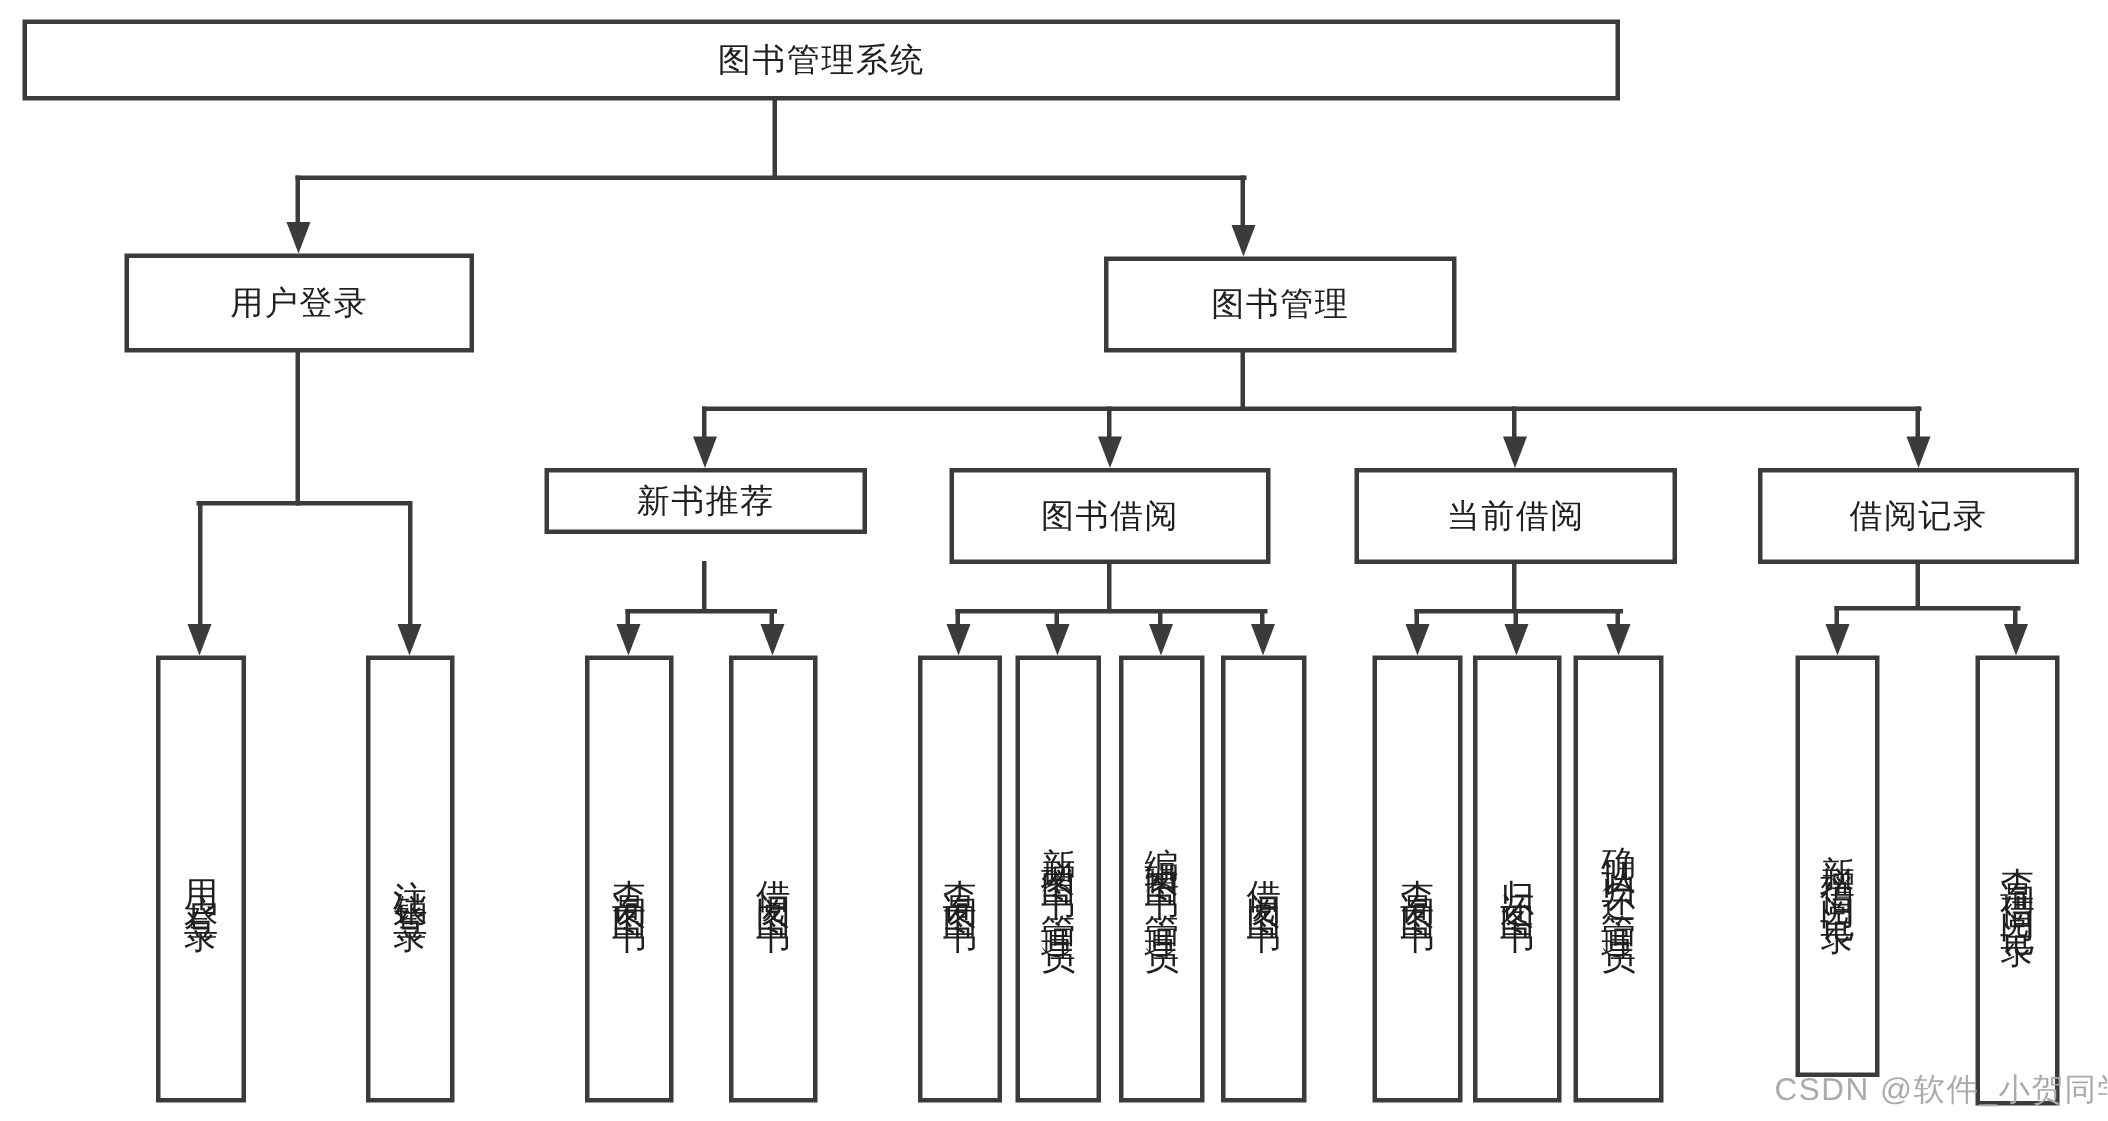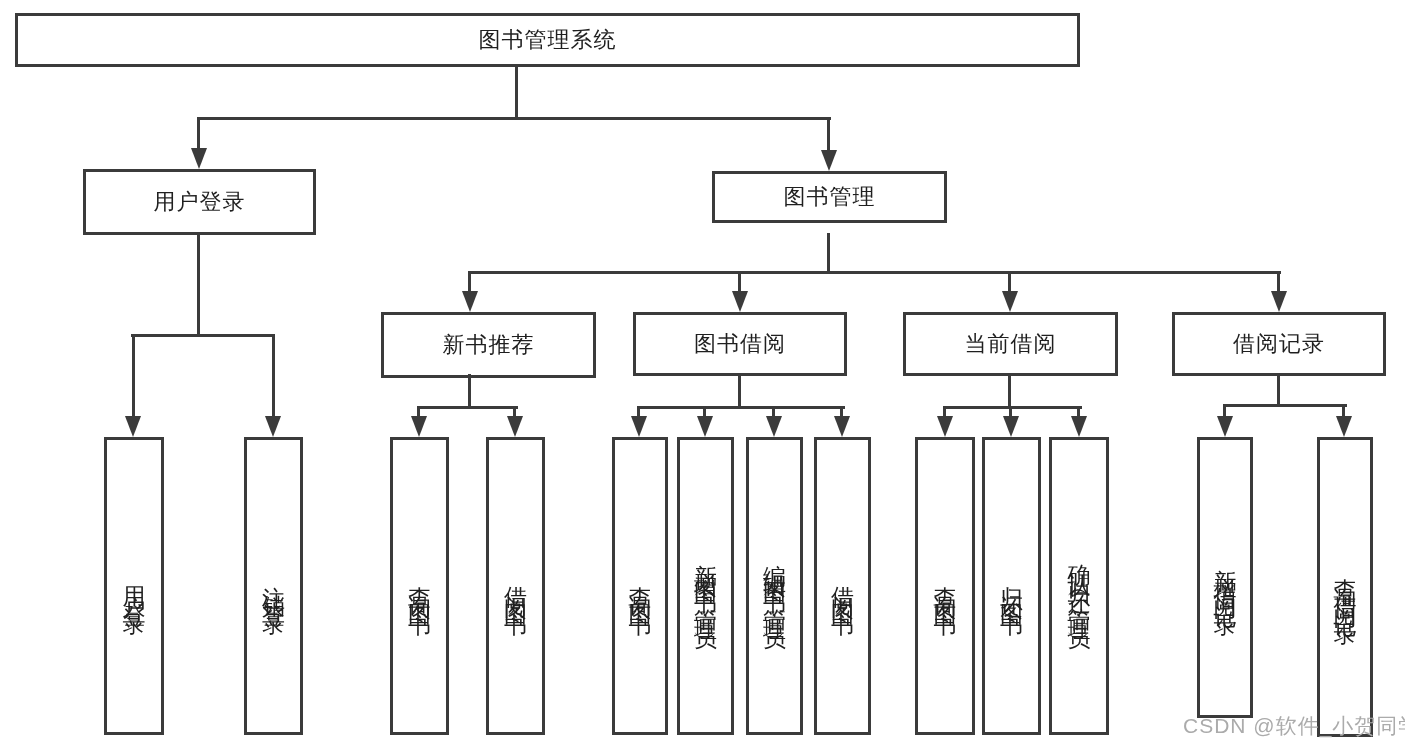--- a/index.html
+++ b/index.html
@@ -71,21 +71,21 @@
   <div class="v" style="left:515px;top:66px;height:53px;"></div>
   <div class="h" style="left:197px;top:117px;width:634px;"></div>
   <div class="v" style="left:197px;top:117px;height:33px;"></div>
   <div class="a" style="left:191px;top:148px;"></div>
   <div class="v" style="left:827px;top:117px;height:35px;"></div>
   <div class="a" style="left:821px;top:150px;"></div>
 
   <div class="box" style="left:83px;top:169px;width:233px;height:66px;">
     <span>用户登录</span>
   </div>
-  <div class="box" style="left:712px;top:171px;width:235px;height:52px;">
+  <div class="box" style="left:736px;top:171px;width:235px;height:64px;">
     <span>图书管理</span>
   </div>
 
   <div class="v" style="left:197px;top:233px;height:104px;"></div>
   <div class="h" style="left:131px;top:334px;width:143px;"></div>
   <div class="v" style="left:132px;top:334px;height:85px;"></div>
   <div class="a" style="left:125px;top:416px;"></div>
   <div class="v" style="left:272px;top:334px;height:85px;"></div>
   <div class="a" style="left:265px;top:416px;"></div>
 
@@ -93,21 +93,21 @@
   <div class="h" style="left:468px;top:271px;width:813px;"></div>
   <div class="v" style="left:468px;top:271px;height:23px;"></div>
   <div class="a" style="left:462px;top:291px;"></div>
   <div class="v" style="left:738px;top:271px;height:23px;"></div>
   <div class="a" style="left:732px;top:291px;"></div>
   <div class="v" style="left:1008px;top:271px;height:23px;"></div>
   <div class="a" style="left:1002px;top:291px;"></div>
   <div class="v" style="left:1277px;top:271px;height:23px;"></div>
   <div class="a" style="left:1271px;top:291px;"></div>
 
-  <div class="box" style="left:363px;top:312px;width:215px;height:66px;margin-left:18px;">
+  <div class="box" style="left:363px;top:312px;width:215px;height:44px;">
     <span>新书推荐</span>
   </div>
   <div class="box" style="left:903px;top:312px;width:215px;height:64px;">
     <span>当前借阅</span>
   </div>
   <div class="box" style="left:633px;top:312px;width:214px;height:64px;">
     <span>图书借阅</span>
   </div>
   <div class="box" style="left:1172px;top:312px;width:214px;height:64px;">
     <span>借阅记录</span>

